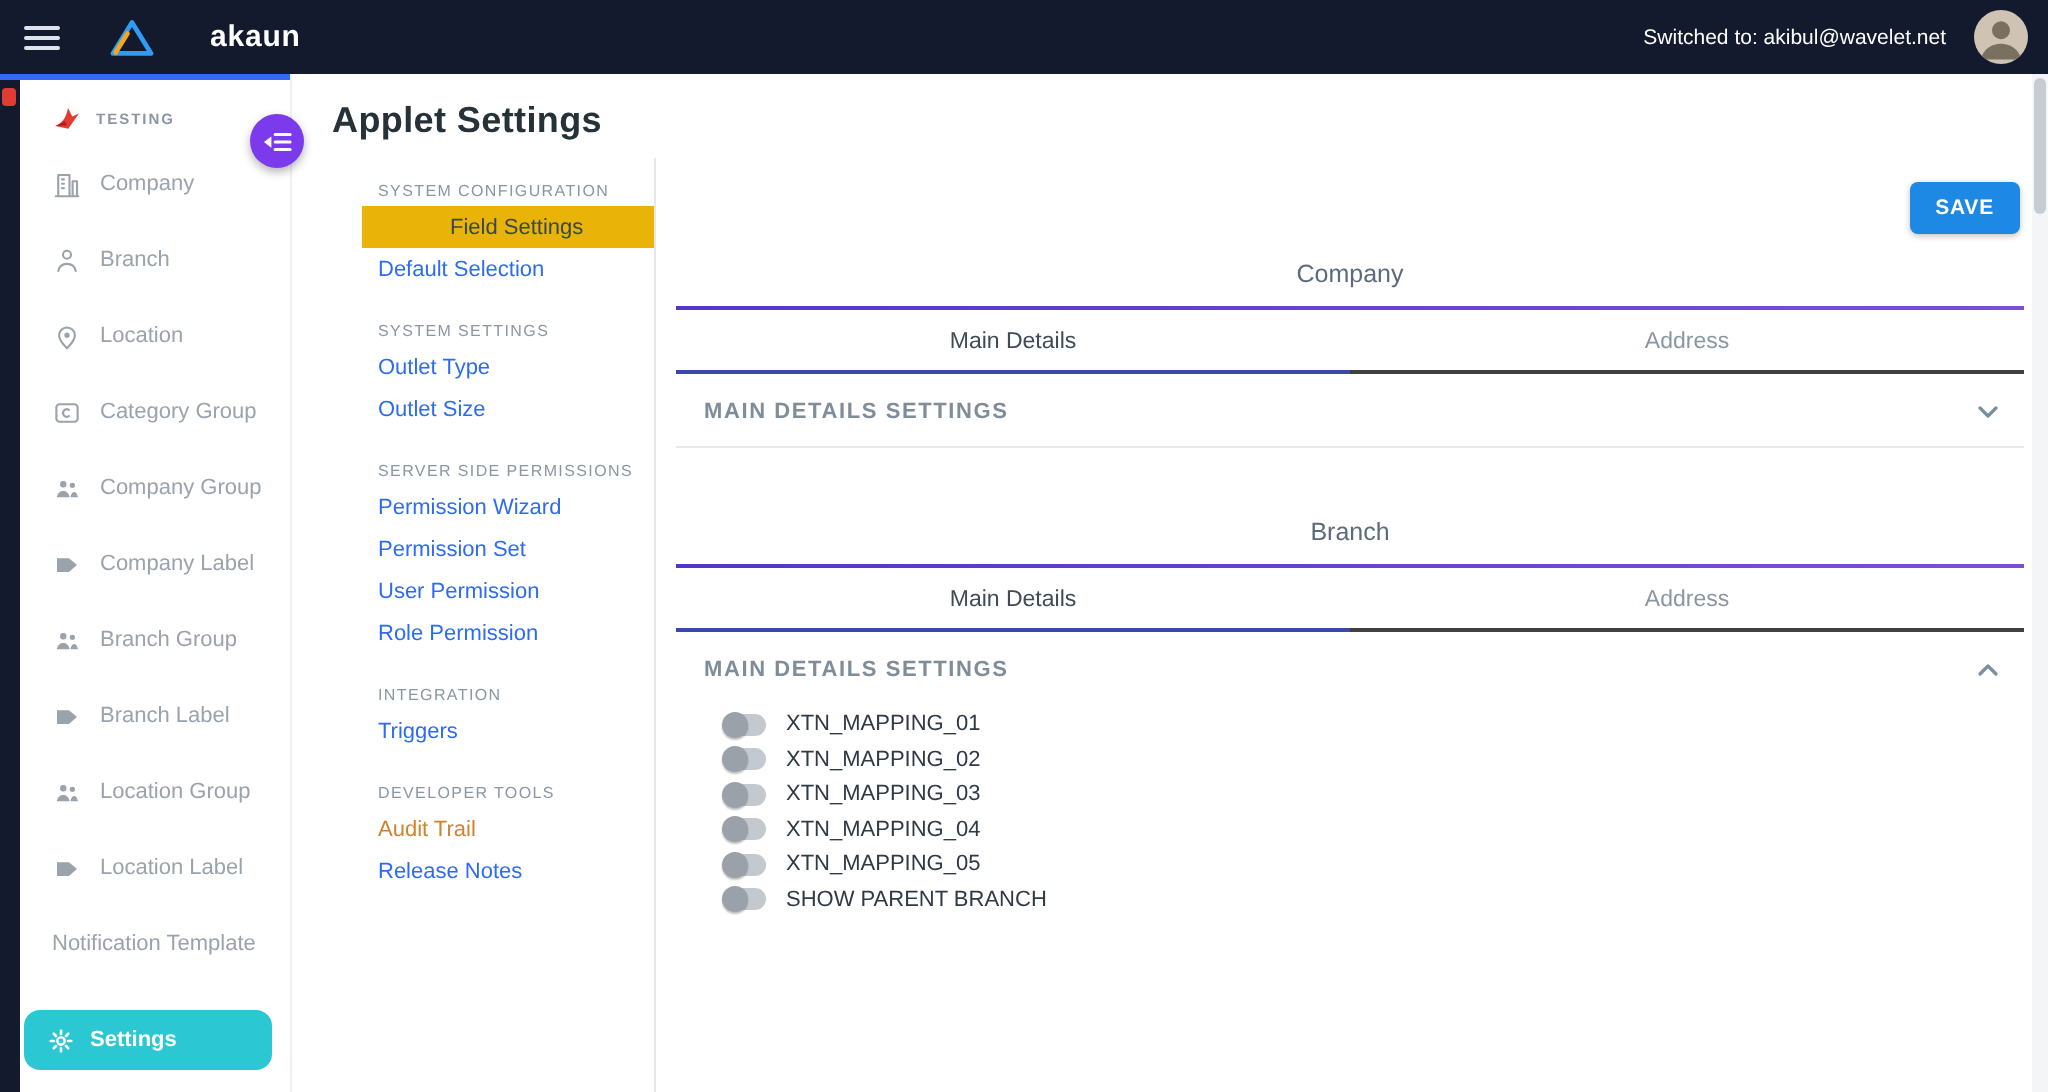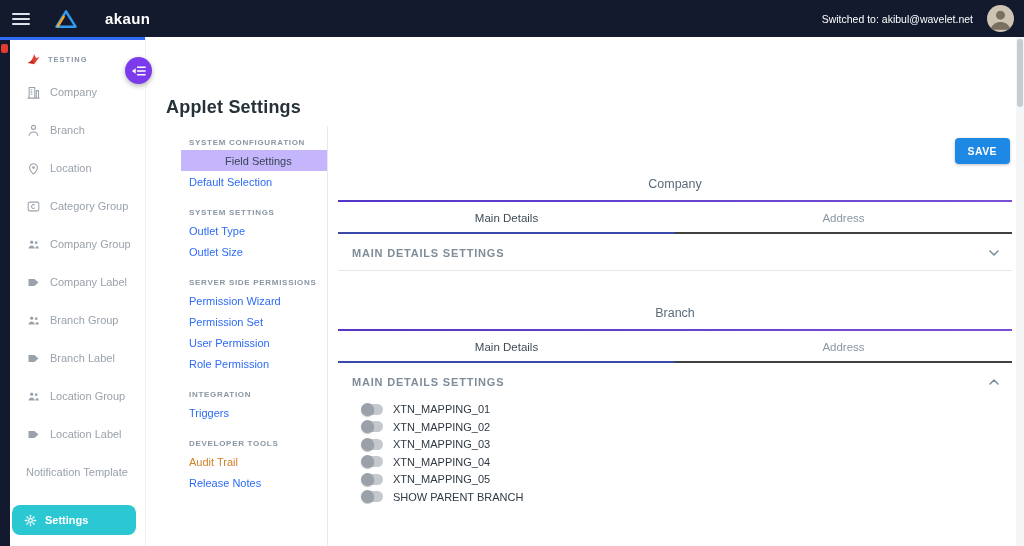--- a/index.html
+++ b/index.html
@@ -30,33 +30,33 @@
   .applet-label { font-size:7.5px; font-weight:700; letter-spacing:1px; color:#8a96a3; }
   .nav-item { display:flex; align-items:center; gap:9px; height:38px; padding-left:16px; cursor:pointer; }
   .nav-item .lbl { font-size:11px; color:#9aa2ab; }
   .nav-ic { width:15px; height:15px; color:#9aa2ab; flex:none; }
   .settings-btn { margin:auto 9px 11px 2px; height:30px; background:#2bc8d4; border-radius:8px;
     display:flex; align-items:center; gap:8px; padding-left:12px; cursor:pointer; border:none; }
   .settings-btn .lbl { color:#fff; font-size:11px; font-weight:600; }
 
   
   .main { flex:1; display:flex; flex-direction:column; min-width:0; }
-  .page-head { padding:13px 0 8px 20px;margin-top:47px; }
+  .page-head { padding:13px 0 8px 20px; }
   .page-head h1 { font-size:18px; font-weight:700; color:#263238; letter-spacing:.2px; }
   .fab { position:absolute; left:125px; top:20px; width:27px; height:27px; border-radius:50%;
     background:#7c3aed; border:none; display:flex; align-items:center; justify-content:center;
     box-shadow:0 2px 5px rgba(0,0,0,.3); cursor:pointer; z-index:5; }
   .body-row { display:flex; flex:1; align-items:stretch; }
 
   
   .subnav { width:153px; flex:none; padding:8px 0 0 6px; border-right:1px solid #e6e8ec; margin-left:29px; }
-  .subnav h3 { font-size:8px; font-weight:700; letter-spacing:.7px; color:#8a96a3; padding:4px 8px 3px; margin-top:12px; }
+  .subnav h3 { font-size:8px; font-weight:400; letter-spacing:.7px; color:#8a96a3; padding:4px 8px 3px; margin-top:12px; }
   .subnav .sec:first-child h3 { margin-top:0; }
   .sn-item { display:block; font-size:11px; color:#2d6bf5; padding:4.5px 8px; cursor:pointer; text-decoration:none; }
-  .sn-item.active { background:#c4b5fd; color:#37474f;padding-left:44px; }
+  .sn-item.active { background:#eab308; color:#37474f;padding-left:44px; }
   .sn-item.amber { color:#d1822b; }
 
   
   .content { flex:1; min-width:0; padding:0 12px 18px 10px; }
   .save-row { display:flex; justify-content:flex-end; padding:12px 2px 2px 0; }
   .save-btn { background:#1e88e5; color:#fff; border:none; border-radius:4px; padding:7px 13px;
     font-size:10.5px; font-weight:700; letter-spacing:.4px; cursor:pointer; box-shadow:0 1px 3px rgba(0,0,0,.25); }
   .group-title { text-align:center; font-size:12.5px; color:#5b6b7b; padding:11px 0 9px; }
   .accent-line { height:2px; background:linear-gradient(90deg,#5336c9,#7a4fd6); }
   .tabs { display:flex; }

